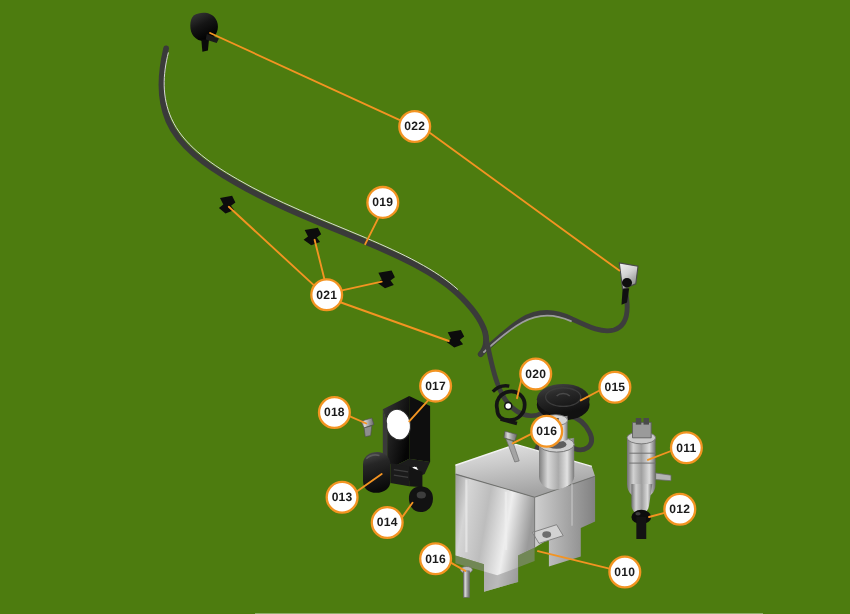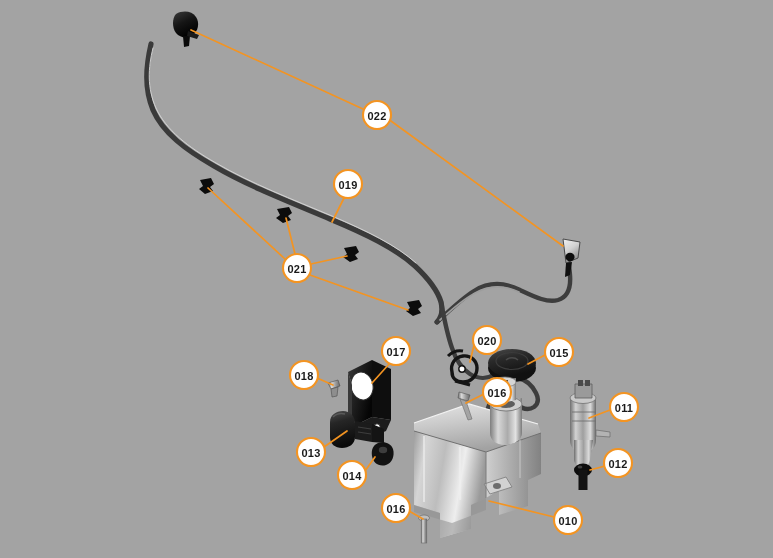--- a/index.html
+++ b/index.html
@@ -5,21 +5,21 @@
 <style>
   html,body{margin:0;padding:0;background:#ffffff;}
   body{
     width:773px;height:558px;
     font-family:"Liberation Sans", sans-serif;
     overflow:hidden;
   }
   #diagram-root{
     position:relative;
     width:773px;height:558px;
-    background:#a3a3a3;
+    background:#4d7c0f;
   }
   svg#parts-svg{display:block;width:773px;height:558px;}
   .callout-circle{fill:#ffffff;stroke:#F39422;stroke-width:2.1;}
   .callout-text{
     font-family:"Liberation Sans", sans-serif;
     font-size:11px;font-weight:bold;fill:#1a1a1a;
     text-anchor:middle;dominant-baseline:central;
     letter-spacing:0.2px;
   }
   .leader{stroke:#F39422;stroke-width:1.7;fill:none;stroke-linecap:round;}

